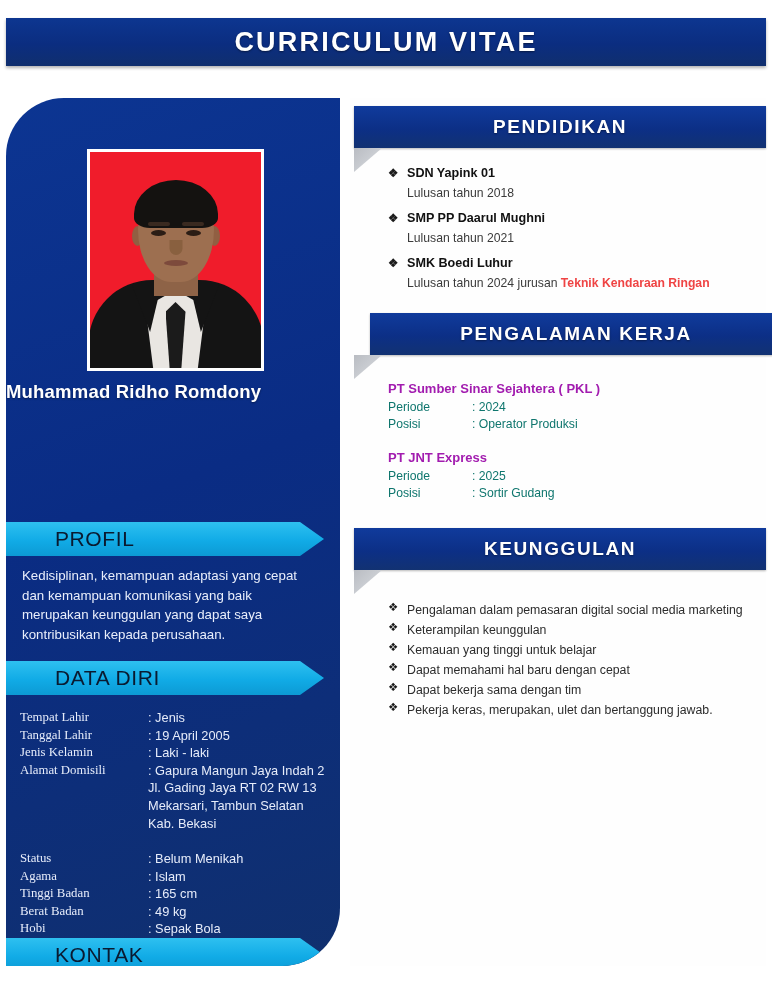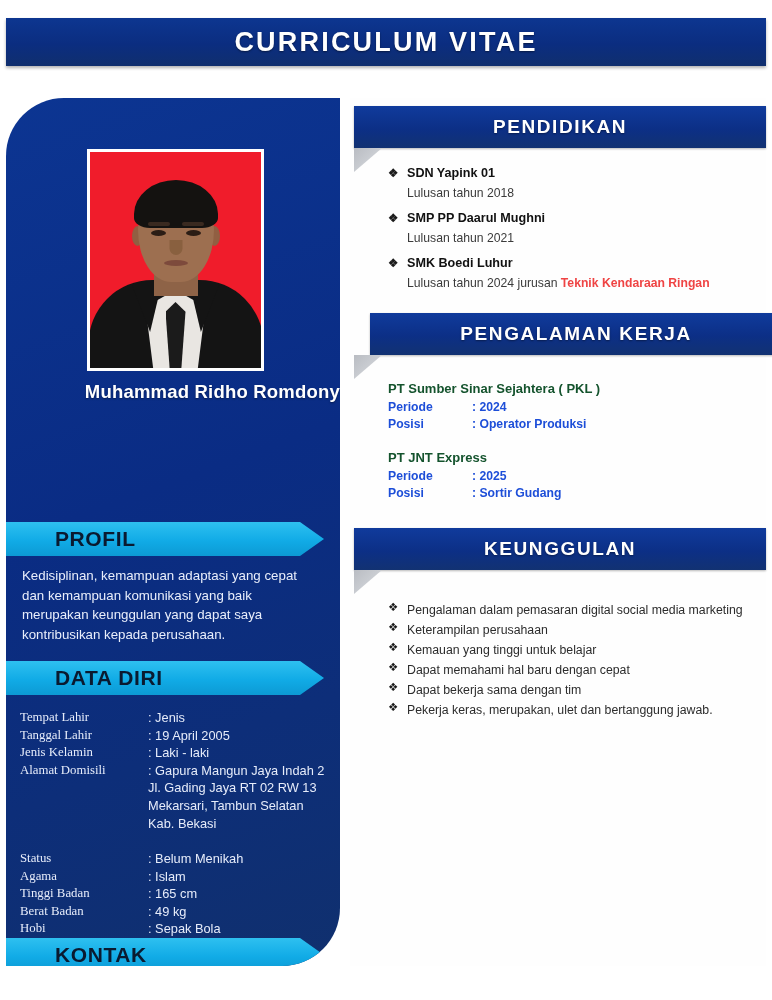--- a/index.html
+++ b/index.html
@@ -189,21 +189,21 @@
     height: 6px;
     background: #7d4a3c;
     border-radius: 50%;
   }
 
   .person-name {
     position: absolute;
     left: 0;
     top: 283px;
     width: 334px;
-    text-align: right;
+    text-align: left;
     color: #ffffff;
     font-size: 18.5px;
     font-weight: bold;
     letter-spacing: 0.2px;
     text-shadow: 0 1px 2px rgba(0,0,0,0.40);
   }
 
   
   .arrow-banner {
     position: absolute;
@@ -212,21 +212,21 @@
     height: 34px;
     background: linear-gradient(180deg, #2ec0f0 0%, #11abe6 55%, #0c9ad4 100%);
     clip-path: polygon(0 0, calc(100% - 24px) 0, 100% 50%, calc(100% - 24px) 100%, 0 100%);
     display: flex;
     align-items: center;
     box-shadow: 0 1px 2px rgba(0,0,0,0.25);
   }
   .arrow-banner span {
     color: #0a1a30;
     font-size: 21px;
-    font-weight: bold;
+    font-weight: normal;
     letter-spacing: 0.6px;
     margin-left: 55px;
   }
   #banner-profil   { top: 424px; }
   #banner-datadiri { top: 563px; }
   #banner-kontak   { top: 840px; }
 
   .profile-text {
     position: absolute;
     left: 16px;
@@ -329,29 +329,28 @@
   .exp-list {
     position: absolute;
     left: 38px;
     top: 283px;
     width: 378px;
   }
   .exp-item { margin-bottom: 17px; }
   .exp-title {
     font-size: 13px;
     font-weight: bold;
-    color: #14532d;
+    color: #a21caf;
     margin-bottom: 3px;
   }
   .exp-row {
     display: flex;
     font-size: 12.2px;
-    color: #1d4ed8;
+    color: #0f766e;
     line-height: 17px;
-    font-weight: bold;
   }
   .exp-key { width: 84px; flex: none; }
 
   
   .str-list {
     position: absolute;
     left: 38px;
     top: 502px;
     width: 378px;
   }
@@ -529,21 +528,21 @@
     </div>
     <div class="sec-fold" id="fold-keunggulan"></div>
 
     <div class="str-list">
       <div class="str-item">
         <span class="bullet">❖</span>
         <span>Pengalaman dalam pemasaran digital social media marketing</span>
       </div>
       <div class="str-item">
         <span class="bullet">❖</span>
-        <span>Keterampilan perusahaan</span>
+        <span>Keterampilan keunggulan</span>
       </div>
       <div class="str-item">
         <span class="bullet">❖</span>
         <span>Kemauan yang tinggi untuk belajar</span>
       </div>
       <div class="str-item">
         <span class="bullet">❖</span>
         <span>Dapat memahami hal baru dengan cepat</span>
       </div>
       <div class="str-item">

